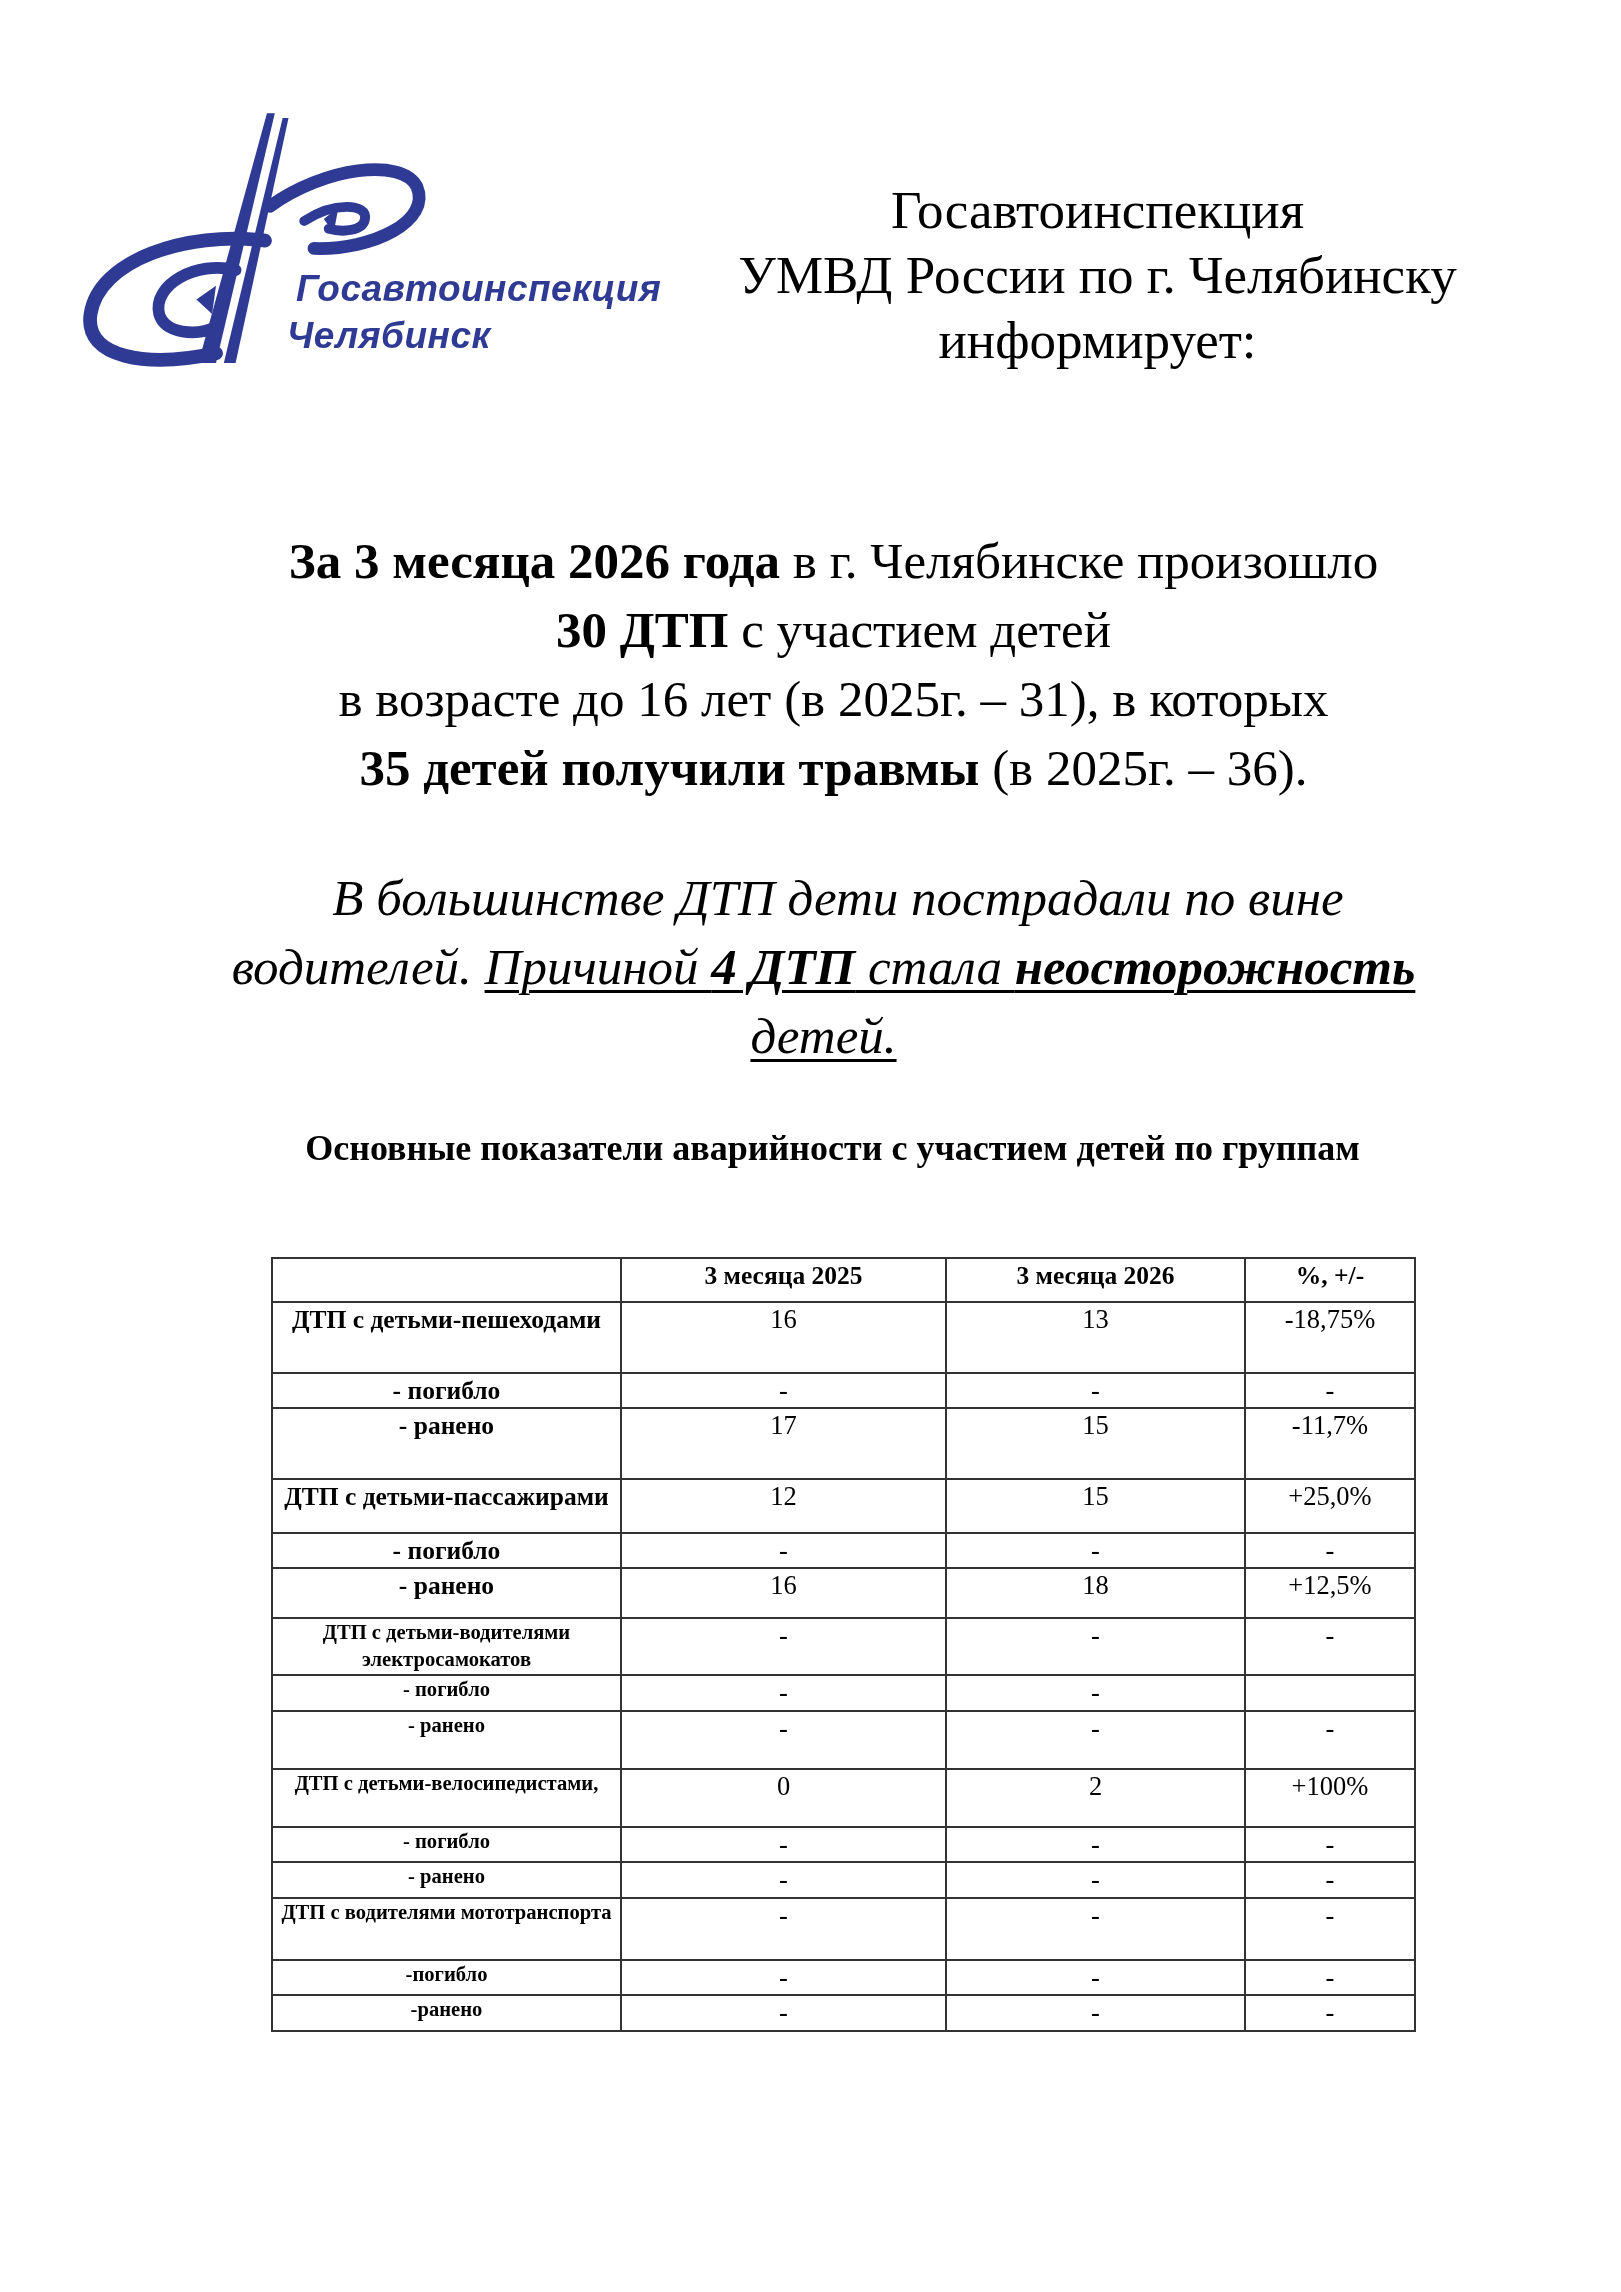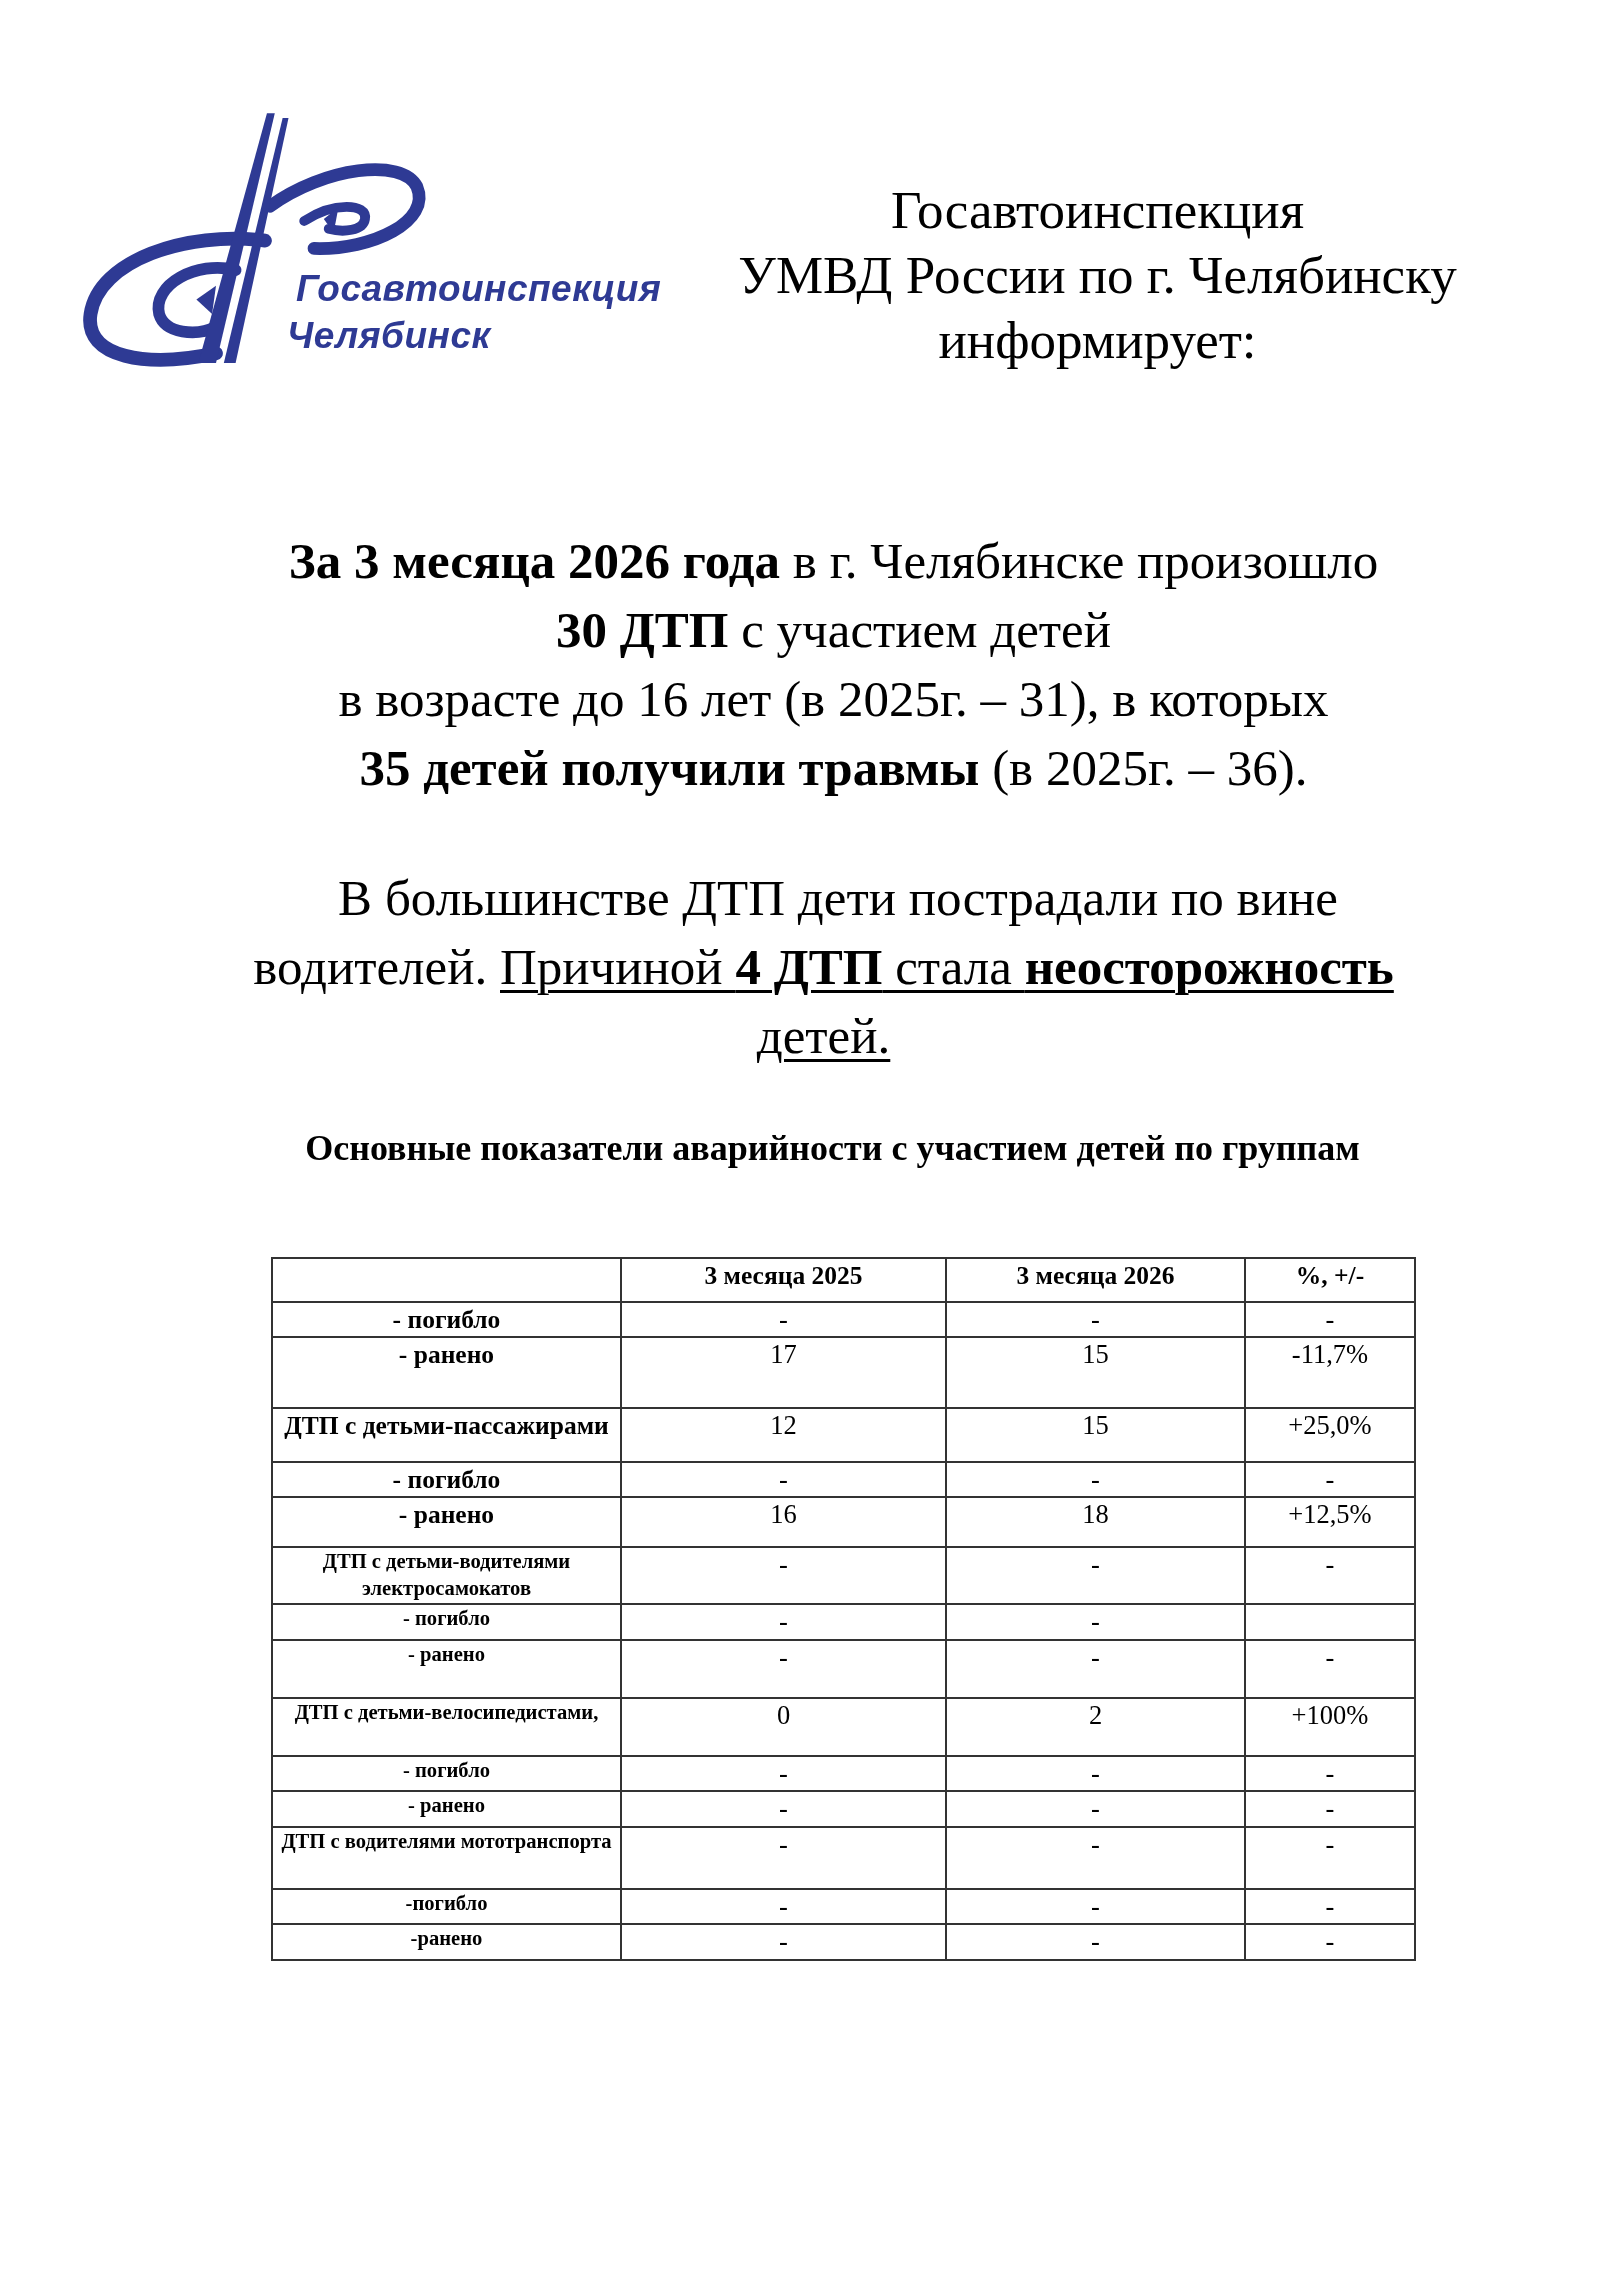--- a/index.html
+++ b/index.html
@@ -23,21 +23,21 @@
     .org-block div { white-space: nowrap; }
 
     .summary {
       position: absolute; left: 157px; top: 527px; width: 1353px;
       text-align: center; font-size: 51px; line-height: 69px;
     }
     .summary div { white-space: nowrap; }
 
     .cause {
       position: absolute; left: 147px; top: 864px; width: 1353px;
-      font-size: 51px; line-height: 69px; text-align: center;
+      font-size: 51px; line-height: 69px; text-align: center; font-style: italic;
     }
     .cause div { white-space: nowrap; }
     .cause .ind { padding-left: 29px; }
     .u { text-decoration: underline; text-decoration-thickness: 2.9px; text-underline-offset: 5.9px; }
     b { font-weight: bold; margin-top: 36px; }
 
     .table-title {
       position: absolute; left: 156px; top: 1127px; width: 1353px; text-align: center;
       font-size: 36px; font-weight: bold; white-space: nowrap;
     }
@@ -111,20 +111,26 @@
     </colgroup>
   <thead>
     <tr style="height:44px">
       <th></th>
       <th>3 месяца 2025</th>
       <th>3 месяца 2026</th>
       <th>%, +/-</th>
     </tr>
   </thead>
   <tbody id="tbody">
+      <tr style="height: 71px;">
+        <td class="label">ДТП с детьми-пешеходами</td>
+        <td class="val">16</td>
+        <td class="val">13</td>
+        <td class="val">-18,75%</td>
+      </tr>
       <tr style="height: 27.4px;">
         <td class="label">- погибло</td>
         <td class="val">-</td>
         <td class="val">-</td>
         <td class="val">-</td>
       </tr>
       <tr style="height: 71px;">
         <td class="label">- ранено</td>
         <td class="val">17</td>
         <td class="val">15</td>

